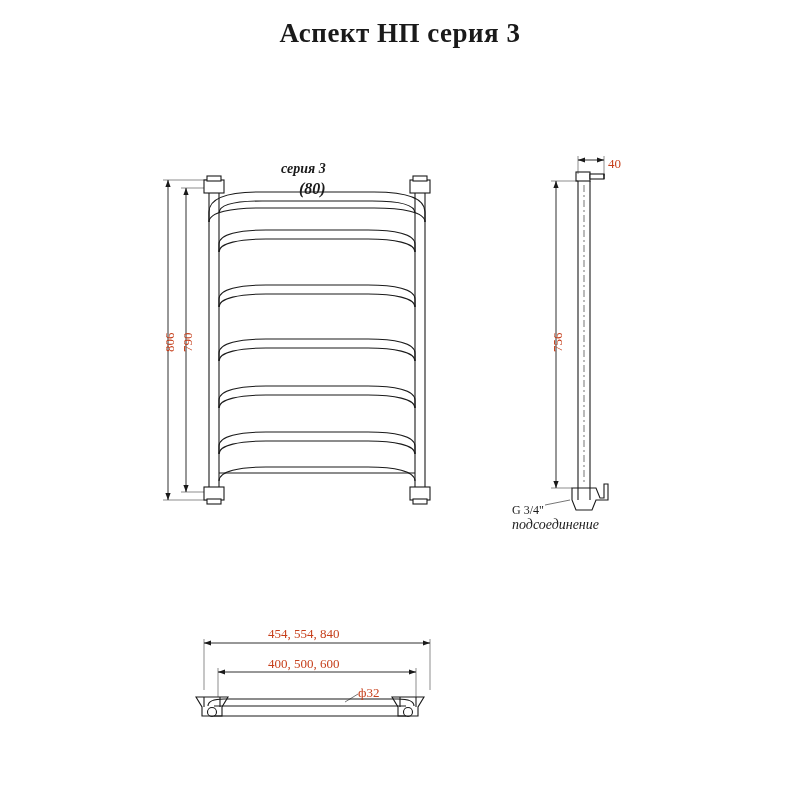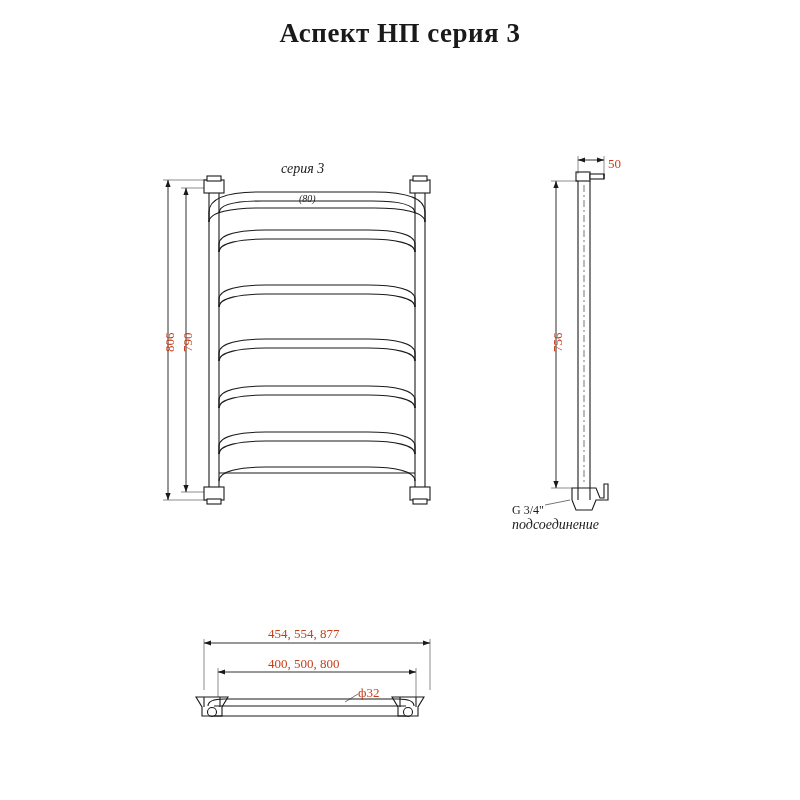--- a/index.html
+++ b/index.html
@@ -47,21 +47,21 @@
   }
   .lbl.black {
     color: #1a1a1a;
   }
   .lbl.rot {
     transform: rotate(-90deg);
     transform-origin: left top;
   }
   .lbl.ital {
     font-style: italic;
-    font-weight: normal;
+    font-weight: bold;
   }
   .lbl.small {
     font-size: 14px;
     font-style: italic;
   }
 </style>
 </head>
 <body>
 
 <div id="root">
@@ -195,25 +195,25 @@
 
         <line x1="345" y1="702" x2="358" y2="694" stroke-width="0.6"></line>
       </g>
     </g>
   </svg>
 
   <div class="lbl rot" style="left:162px; top:352px;">806</div>
   <div class="lbl rot" style="left:180px; top:352px;">790</div>
 
   <div class="lbl black ital" style="left:281px; top:161px; font-size:14px;">серия 3</div>
-  <div class="lbl black ital" style="left:299px; top:193px; font-size:10px;">(80)</div>
-
-  <div class="lbl" style="left:608px; top:156px;">50</div>
+  <div class="lbl black ital" style="left:299px; top:180px; font-size:16px;">(80)</div>
+
+  <div class="lbl" style="left:608px; top:156px;">40</div>
   <div class="lbl rot" style="left:550px; top:352px;">756</div>
 
   <div class="lbl black" style="left:512px; top:503px; font-size:12px;">G 3/4"</div>
   <div class="lbl black small" style="left:512px; top:517px;">подсоединение</div>
 
-  <div class="lbl" style="left:268px; top:626px;">454, 554, 877</div>
-  <div class="lbl" style="left:268px; top:656px;">400, 500, 800</div>
+  <div class="lbl" style="left:268px; top:626px;">454, 554, 840</div>
+  <div class="lbl" style="left:268px; top:656px;">400, 500, 600</div>
   <div class="lbl" style="left:358px; top:685px;">ф32</div>
 
 </div>
 
 </body></html>

